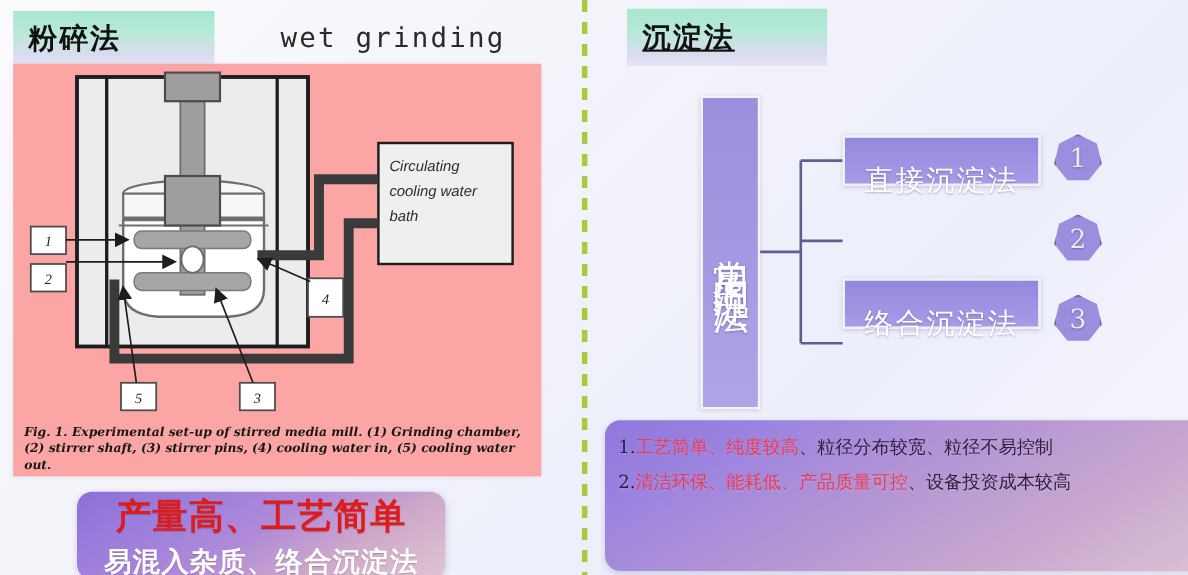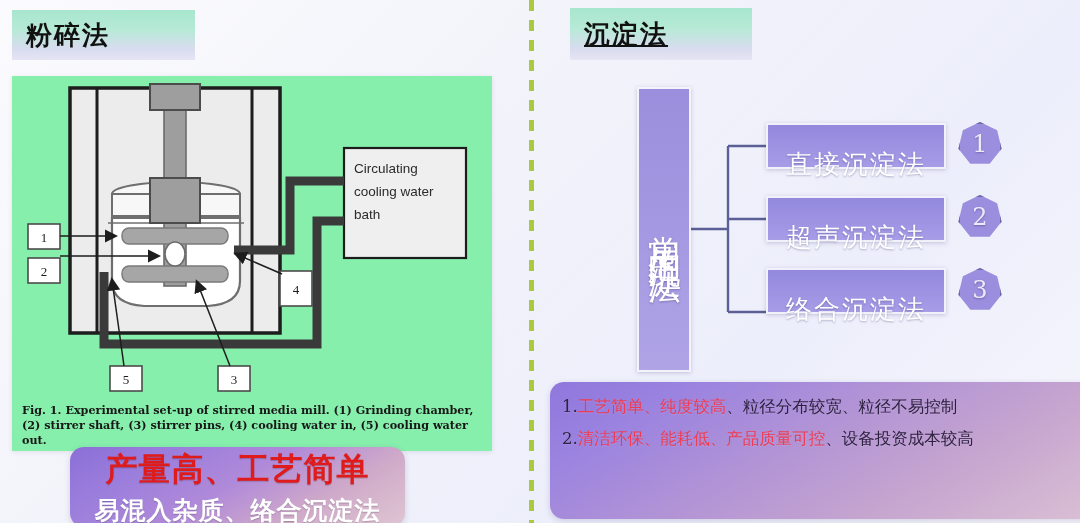--- a/index.html
+++ b/index.html
@@ -28,23 +28,24 @@
   #hdr-left{left:12px;top:10px;width:183px;height:50px;}
   #hdr-left span{font-size:26px;}
 
   #wet-grinding{
     position:absolute;left:255px;top:20px;
     font-family:"DejaVu Sans Mono","Liberation Mono",monospace;
     font-size:25px;color:#2b2b2b;letter-spacing:2px;white-space:nowrap;
   }
 
   #fig-card{
-    position:absolute;left:12px;top:76px;width:480px;height:375px;
-    background:#86efac;
+    position:absolute;left:12px;top:58px;width:480px;height:375px;
+    background:#fca5a5;
     box-shadow:0 1px 5px rgba(40,40,70,.10);
+    font-style:italic;
   }
   #fig-canvas{position:absolute;left:0;top:0;width:480px;height:330px;}
   #fig-caption{
     position:absolute;left:10px;top:327px;width:466px;
     font-family:"DejaVu Serif","Liberation Serif",serif;
     font-size:11.2px;line-height:15px;color:#171717;font-weight:600;
   }
   #fig-caption b{font-weight:800;}
 
   
@@ -108,21 +109,21 @@
     display:flex;align-items:center;justify-content:center;
     box-sizing:border-box;
   }
   .leaf span{
     font-family:"DejaVu Serif","Liberation Serif",serif;
     font-size:26px;color:#ffffff;letter-spacing:2px;
     text-shadow:0 1px 2px rgba(50,40,100,.35);white-space:nowrap;margin-top:36px;
   }
   #leaf-0{top:53px;}
   #leaf-1{top:126px;}
-  #leaf-2{top:198px;align-items:center;}
+  #leaf-2{top:183px;align-items:center;}
 
   .badge{
     position:absolute;left:398px;width:44px;height:44px;
     display:flex;align-items:center;justify-content:center;
   }
   .badge .hep{
     position:absolute;inset:0;
     background:#9b8ede;
     border:2.5px solid #6e6aa8;
     clip-path:polygon(50% 0%,89% 19%,99% 61%,72% 95%,28% 95%,1% 61%,11% 19%);
@@ -155,20 +156,21 @@
 </style>
 </head>
 <body>
 
 <div class="stage">
 
   <div class="hdr" id="hdr-left">
     <span>粉碎法</span>
   </div>
 
+  <div id="wet-grinding">wet grinding</div>
 
   <div id="fig-card">
 
     <svg id="fig-canvas" viewBox="0 0 480 330">
 
       <rect x="58" y="12" width="210" height="245" fill="#ececec" stroke="#1d1d1d" stroke-width="3.5"></rect>
       <line x1="85" y1="12" x2="85" y2="257" stroke="#1d1d1d" stroke-width="3"></line>
       <line x1="240" y1="12" x2="240" y2="257" stroke="#1d1d1d" stroke-width="3"></line>
 
       <path d="M100,142 L100,205 Q100,228 132,230 L196,230 Q228,228 228,205 L228,142 Z" fill="#ffffff" stroke="#6e6e6e" stroke-width="2.2"></path>
@@ -255,23 +257,20 @@
     </div>
 
     <div class="leaf" id="leaf-0">
       <span>直接沉淀法</span>
     </div>
     <div class="badge" id="badge-0">
       <div class="hep"></div>
       <div class="num">1</div>
     </div>
 
-    <div class="leaf" id="leaf-1">
-      <span>超声沉淀法</span>
-    </div>
     <div class="badge" id="badge-1">
       <div class="hep"></div>
       <div class="num">2</div>
     </div>
 
     <div class="leaf" id="leaf-2">
       <span>络合沉淀法</span>
     </div>
     <div class="badge" id="badge-2">
       <div class="hep"></div>

